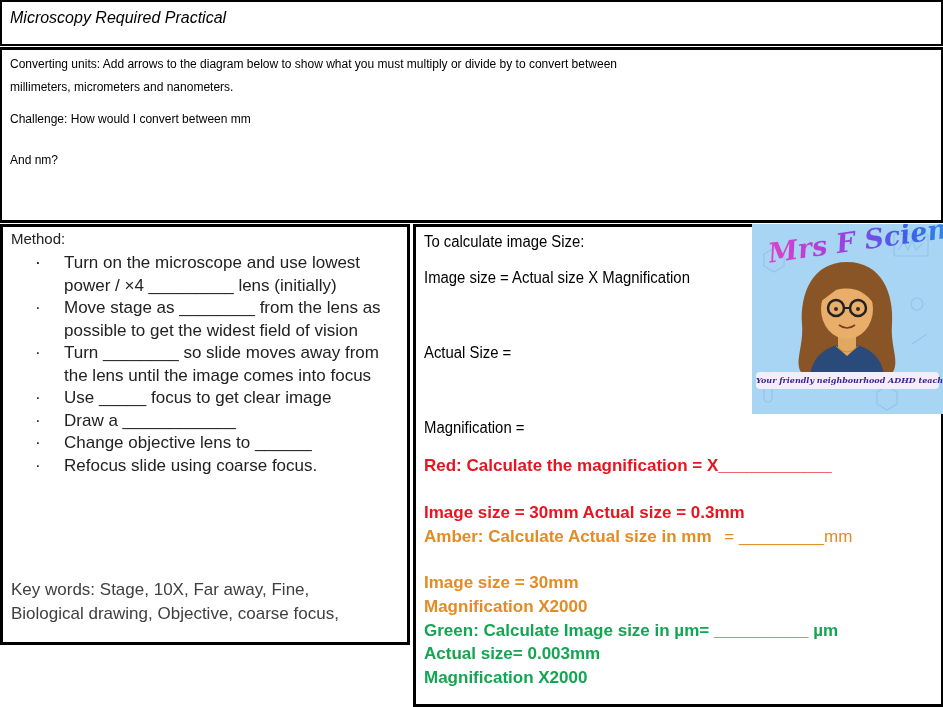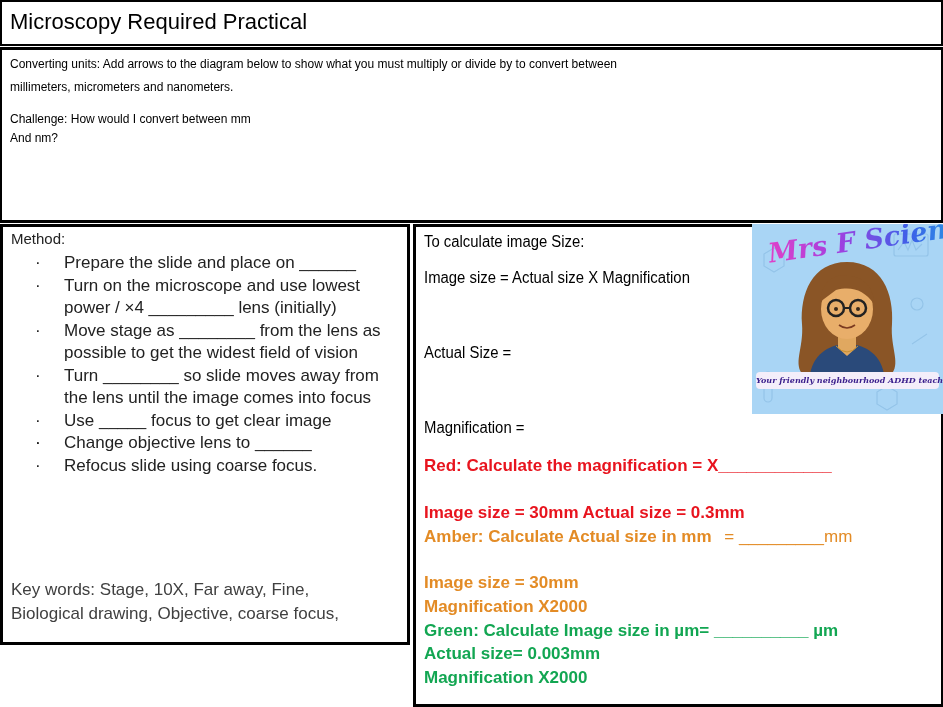--- a/index.html
+++ b/index.html
@@ -2,21 +2,21 @@
 <html><head>
 <meta charset="utf-8">
 <style>
   * { box-sizing: border-box; margin: 0; padding: 0; }
   html, body { width: 943px; height: 707px; background: #ffffff; overflow: hidden; }
   body { position: relative; font-family: "Liberation Sans", sans-serif; color: #000; }
 
   .box { position: absolute; border: 2px solid #000; background: #fff; }
 
   #title-box { left: 0; top: 0; width: 943px; height: 46px; }
-  #title-box .title { position: absolute; left: 8px; top: 7px; font-size: 22px; }
+  #title-box .title { position: absolute; left: 8px; top: 7px; font-size: 16px; font-style: italic; }
 
   #convert-box { left: 0; top: 47px; width: 943px; height: 176px; border-width: 3px 2px 3px 2px; }
   #convert-box p { position: absolute; left: 8px; font-size: 12px; line-height: 22px; }
 
   #method-box { left: 0; top: 224px; width: 410px; height: 421px; border-width: 3px; }
   #method-box .heading { position: absolute; left: 8px; top: 3px; font-size: 15px; color: #222; }
   #method-box ul { position: absolute; left: 0; top: 25px; list-style: none; width: 405px; }
   #method-box li { position: relative; padding-left: 61px; padding-right: 10px; font-size: 17px; line-height: 22.5px; color: #222; }
   #method-box li .bullet { position: absolute; left: 32px; top: 0; }
   #method-box .keywords { position: absolute; left: 8px; top: 351px; font-size: 17px; line-height: 24px; color: #404040; width: 400px; }
@@ -40,32 +40,32 @@
 <body>
 
 <div class="box" id="title-box">
   <div class="title">Microscopy Required Practical</div>
 </div>
 
 <div class="box" id="convert-box">
   <p style="top:3px">Converting units: Add arrows to the diagram below to show what you must multiply or divide by to convert between</p>
   <p style="top:26px">millimeters, micrometers and nanometers.</p>
   <p style="top:58px">Challenge: How would I convert between mm</p>
-  <p style="top:77px">And nm?</p>
+  <p style="top:99px">And nm?</p>
 </div>
 
 <div class="box" id="method-box">
   <div class="heading">Method:</div>
   <ul>
-    <li><span class="bullet">·</span><span>Prepare the slide and place on ______</span></li>
+    <li><span class="bullet">·</span></li>
     <li><span class="bullet">·</span><span> Turn on the microscope and use lowest power / ×4 _________ lens (initially)</span></li>
     <li><span class="bullet">·</span><span>Move stage as ________ from the lens as possible to get the widest field of vision</span></li>
     <li><span class="bullet">·</span><span>Turn ________ so slide moves away from the lens until the image comes into focus</span></li>
     <li><span class="bullet">·</span><span>Use _____ focus to get clear image</span></li>
-    <li><span class="bullet">·</span></li>
+    <li><span class="bullet">·</span><span>Draw a ____________</span></li>
     <li><span class="bullet">·</span><span>Change objective lens to ______</span></li>
     <li><span class="bullet">·</span><span>Refocus slide using coarse focus.</span></li>
   </ul>
   <div class="keywords">
     <div>Key words: Stage, 10X, Far away, Fine,</div>
     <div>Biological drawing, Objective, coarse focus,</div>
   </div>
 </div>
 
 <div class="box" id="calc-box">

